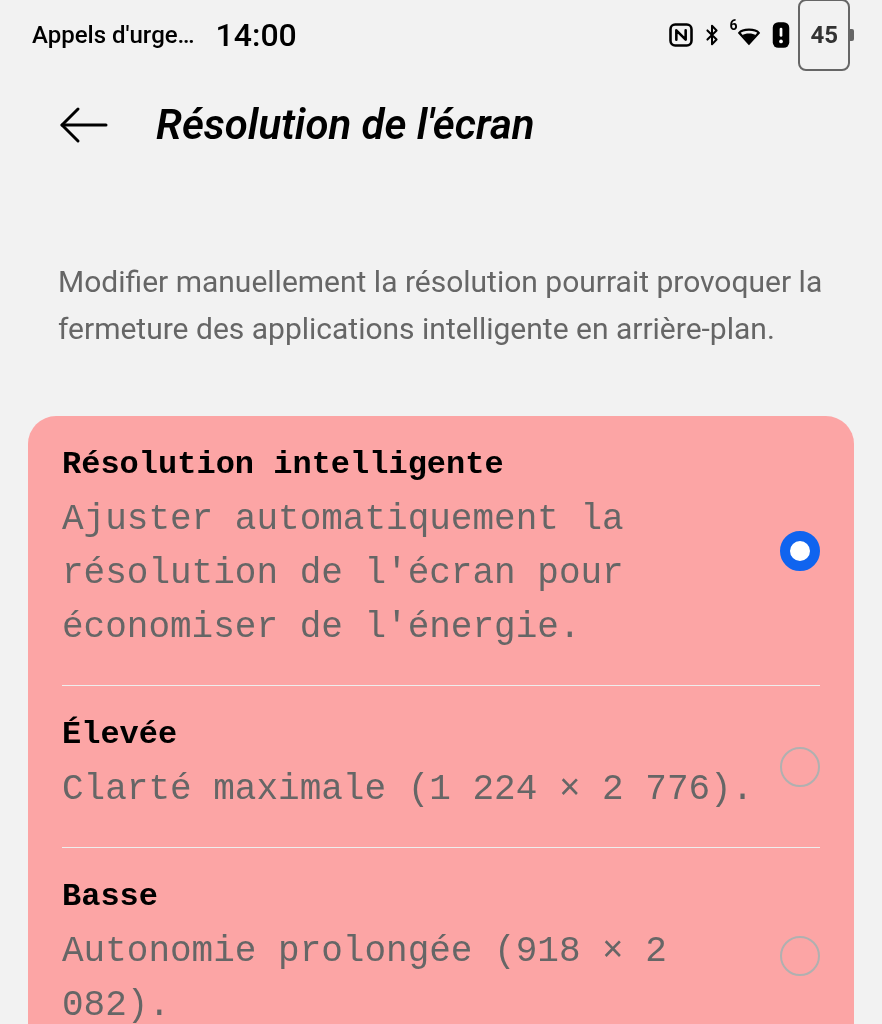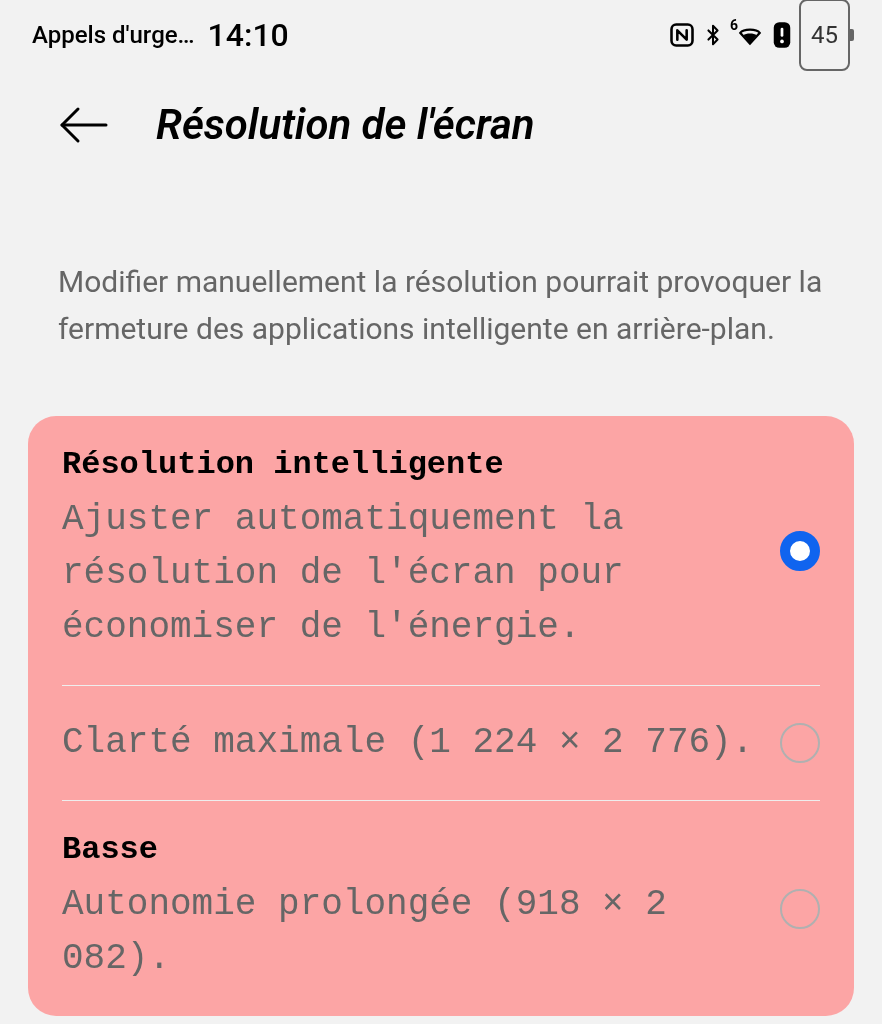--- a/index.html
+++ b/index.html
@@ -17,21 +17,21 @@
     .status-bar {
       display: flex;
       justify-content: space-between;
       align-items: center;
       padding: 20px 32px 20px 32px;
       height: 70px;
     }
     .status-left {
       display: flex;
       align-items: center;
-      gap: 8px;
+      gap: 16px;
     }
     .status-carrier {
       font-size: 24px;
       color: #000;
       font-weight: 500;
     }
     .status-time {
       font-size: 32px;
       color: #000;
       font-weight: 500;
@@ -45,21 +45,21 @@
     .status-icon {
       display: inline-flex;
       align-items: center;
       justify-content: center;
     }
     .battery-box {
       border: 2.5px solid #666;
       border-radius: 8px;
       padding: 20px 10px;
       font-size: 24px;
-      font-weight: 400;
+      font-weight: 700;
       color: #333;
       position: relative;
       line-height: 1.2;
     }
     .battery-nub {
       position: absolute;
       right: -6px;
       top: 50%;
       transform: translateY(-50%);
       width: 4px;
@@ -141,21 +141,21 @@
       top: -10px;
       margin-right: -3px;
     }
   </style>
 </head>
 <body>
 
 <div class="status-bar">
   <div class="status-left">
     <span class="status-carrier">Appels d'urge…</span>
-    <span class="status-time">14:10</span>
+    <span class="status-time">14:00</span>
   </div>
   <div class="status-right">
     <span class="status-icon">
       <svg width="28" height="28" viewBox="0 0 24 24" fill="none" stroke="#000" stroke-width="2.2">
         <rect x="3" y="3" width="18" height="18" rx="4"></rect>
         <path d="M8 16 V8 L16 16 V8" stroke-linejoin="round" stroke-linecap="round"></path>
       </svg>
     </span>
     <span class="status-icon">
       <svg width="22" height="28" viewBox="0 0 24 24" fill="none" stroke="#000" stroke-width="2.2" stroke-linecap="round" stroke-linejoin="round">
@@ -198,20 +198,21 @@
 <div class="options-card">
   <div class="option-row">
     <div class="option-text">
       <div class="option-title">Résolution intelligente</div>
       <div class="option-subtitle">Ajuster automatiquement la résolution de l'écran pour économiser de l'énergie.</div>
     </div>
     <div class="radio selected"></div>
   </div>
   <div class="option-row">
     <div class="option-text">
+      <div class="option-title">Élevée</div>
       <div class="option-subtitle">Clarté maximale (1 224 × 2 776).</div>
     </div>
     <div class="radio"></div>
   </div>
   <div class="option-row">
     <div class="option-text">
       <div class="option-title">Basse</div>
       <div class="option-subtitle">Autonomie prolongée (918 × 2 082).</div>
     </div>
     <div class="radio"></div>

